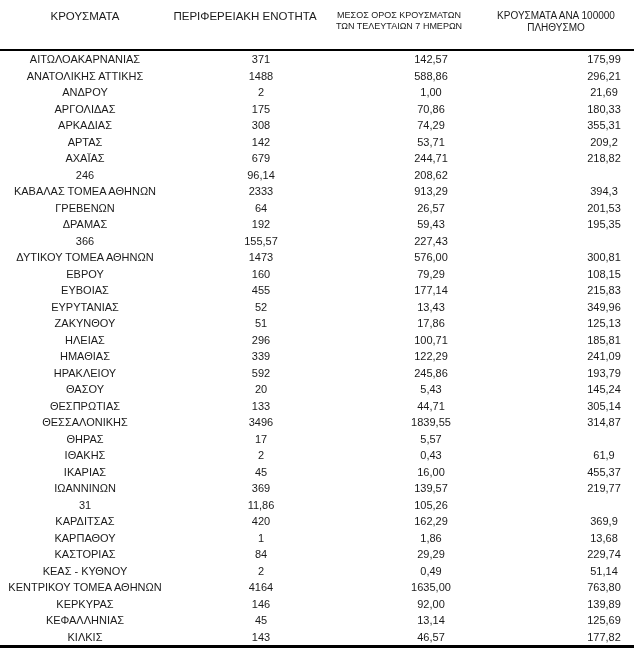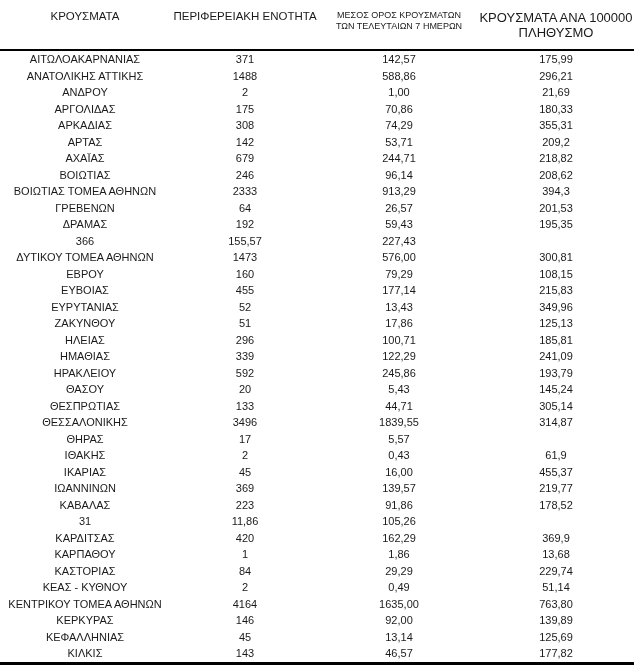--- a/index.html
+++ b/index.html
@@ -38,23 +38,24 @@
     flex-direction: column;
     justify-content: flex-start;
     align-items: center;
     text-align: center;
     min-height: 39px;
     padding-bottom: 3px;
     font-size: 11.5px;
     line-height: 1.12;
   }
   .th.small { font-size: 9px; line-height: 1.25; }
-  .th.mid   { font-size: 13px; line-height: 1.18; }
+  .th.mid   { font-size: 10px; line-height: 1.18; }
   .tbody .grid-row {
     height: 16.5px;
+    gap: 16px;
   }
   .td {
     text-align: center;
     font-size: 11px;
     line-height: 16.5px;
     white-space: nowrap;
     overflow: hidden;
   }
   .bottom-rule {
     border-bottom: 3px solid var(--rule);
@@ -116,27 +117,26 @@
           <div class="td">53,71</div>
           <div class="td">209,2</div>
         </div>
         <div class="grid-row">
           <div class="td">ΑΧΑΪΑΣ</div>
           <div class="td">679</div>
           <div class="td">244,71</div>
           <div class="td">218,82</div>
         </div>
         <div class="grid-row">
-          <div class="td">ΒΟΙΩΤΙΑΣ</div>
           <div class="td">246</div>
           <div class="td">96,14</div>
           <div class="td">208,62</div>
         </div>
         <div class="grid-row">
-          <div class="td">ΒΟΙΩΤΙΑΣ ΤΟΜΕΑ ΑΘΗΝΩΝ</div>
+          <div class="td">ΚΑΒΑΛΑΣ ΤΟΜΕΑ ΑΘΗΝΩΝ</div>
           <div class="td">2333</div>
           <div class="td">913,29</div>
           <div class="td">394,3</div>
         </div>
         <div class="grid-row">
           <div class="td">ΓΡΕΒΕΝΩΝ</div>
           <div class="td">64</div>
           <div class="td">26,57</div>
           <div class="td">201,53</div>
         </div>
@@ -234,26 +234,20 @@
           <div class="td">16,00</div>
           <div class="td">455,37</div>
         </div>
         <div class="grid-row">
           <div class="td">ΙΩΑΝΝΙΝΩΝ</div>
           <div class="td">369</div>
           <div class="td">139,57</div>
           <div class="td">219,77</div>
         </div>
         <div class="grid-row">
-          <div class="td">ΚΑΒΑΛΑΣ</div>
-          <div class="td">223</div>
-          <div class="td">91,86</div>
-          <div class="td">178,52</div>
-        </div>
-        <div class="grid-row">
           <div class="td">31</div>
           <div class="td">11,86</div>
           <div class="td">105,26</div>
         </div>
         <div class="grid-row">
           <div class="td">ΚΑΡΔΙΤΣΑΣ</div>
           <div class="td">420</div>
           <div class="td">162,29</div>
           <div class="td">369,9</div>
         </div>

